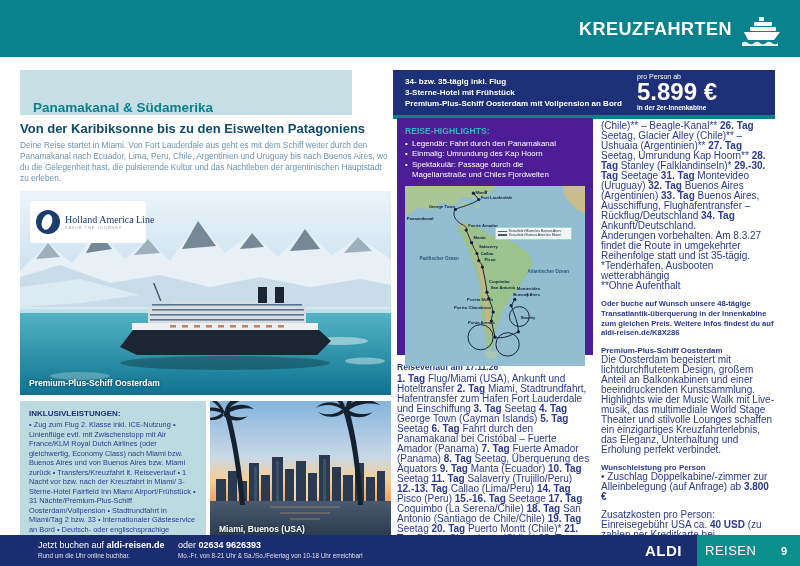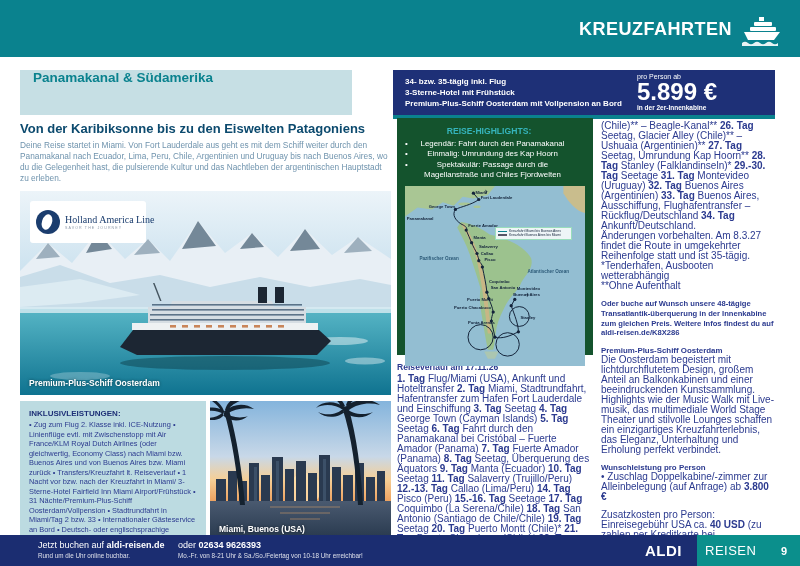--- a/index.html
+++ b/index.html
@@ -7,21 +7,21 @@
   body { font-family:"Liberation Sans", sans-serif; width:800px; height:566px; position:relative; overflow:hidden; }
   #page { position:absolute; inset:0; background:#ffffff; }
   b { font-weight:bold; }
 
   
   .band { position:absolute; left:0; top:0; width:800px; height:57px; background:#0a828e; }
   .band-label { position:absolute; right:68px; top:19px; color:#ffffff; font-weight:bold; font-size:18px; letter-spacing:.5px; }
   .band-ship { position:absolute; right:14px; top:12px; width:48px; height:34px; }
 
   
-  .titlebar-left { position:absolute; left:20px; top:70px; width:332px; height:45px; background:#c6dfe4; display:flex; align-items:flex-start; }
+  .titlebar-left { position:absolute; left:20px; top:70px; width:332px; height:45px; background:#c6dfe4; display:flex; align-items:flex-end; }
   .titlebar-left .t { color:#0a828e; font-weight:bold; font-size:13.5px; padding-left:13px; }
   .titlebar-right { position:absolute; left:393px; top:70px; width:382px; height:45px; background:#1e3077; display:flex; align-items:center; }
   .offers { padding-left:12px; color:#fff; font-size:8px; font-weight:bold; line-height:11px; width:230px; }
   .pricebox { position:absolute; right:10px; top:3px; text-align:left; color:#fff; width:128px; }
   .pricebox .pre { font-size:7px; }
   .pricebox .amt { font-size:24px; font-weight:bold; line-height:24px; }
   .pricebox .suf { font-size:6.5px; font-weight:bold; }
   .teal-strip { position:absolute; left:393px; top:115px; width:382px; height:4px; background:#0a828e; }
 
   
@@ -43,21 +43,21 @@
   .hero-caption, .photo-caption { position:absolute; left:9px; bottom:7px; color:#ffffff; font-weight:bold; font-size:8.5px; text-shadow:0 0 3px rgba(0,0,0,.55); }
 
   .bottom-row { display:flex; gap:4px; margin-top:6px; }
   .inklusiv { width:186px; height:140px; background:#bcdbe1; padding:8px 9px; }
   .inklusiv .h { color:#1e3077; font-weight:bold; font-size:8px; margin-bottom:2px; }
   .inklusiv .p { color:#2b3a8f; font-size:7.4px; line-height:9.55px; }
   .miami { position:relative; width:181px; height:140px; overflow:hidden; }
   .miami svg { position:absolute; inset:0; }
 
   
-  .highlights-box { background:#14532d; padding:8px 20px 6px 8px;text-align:center; }
+  .highlights-box { background:#4c1d95; padding:8px 20px 6px 8px; }
   .highlights-box .h { color:#35b4bc; font-weight:bold; font-size:8.6px; margin-bottom:3px; }
   .highlights-box ul { list-style:none; }
   .highlights-box li { color:#ffffff; font-size:7.9px; line-height:10.3px; padding-left:7px; position:relative; }
   .highlights-box li::before { content:"•"; position:absolute; left:0; }
   .map-wrap { position:relative; width:180px; height:163px; margin-top:6px; background:#93bed2; }
   .map-wrap svg { position:absolute; inset:0; }
   .map-overlay { position:absolute; inset:0; }
   .port { position:absolute; font-size:4.2px; font-weight:bold; color:#13233a; transform:translate(2px,-55%); white-space:nowrap; }
   .port.anchor-left { transform:translate(-101%,-55%); }
   .ocean-label { position:absolute; font-size:4.6px; color:#2c5a78; font-weight:bold; white-space:nowrap; }

